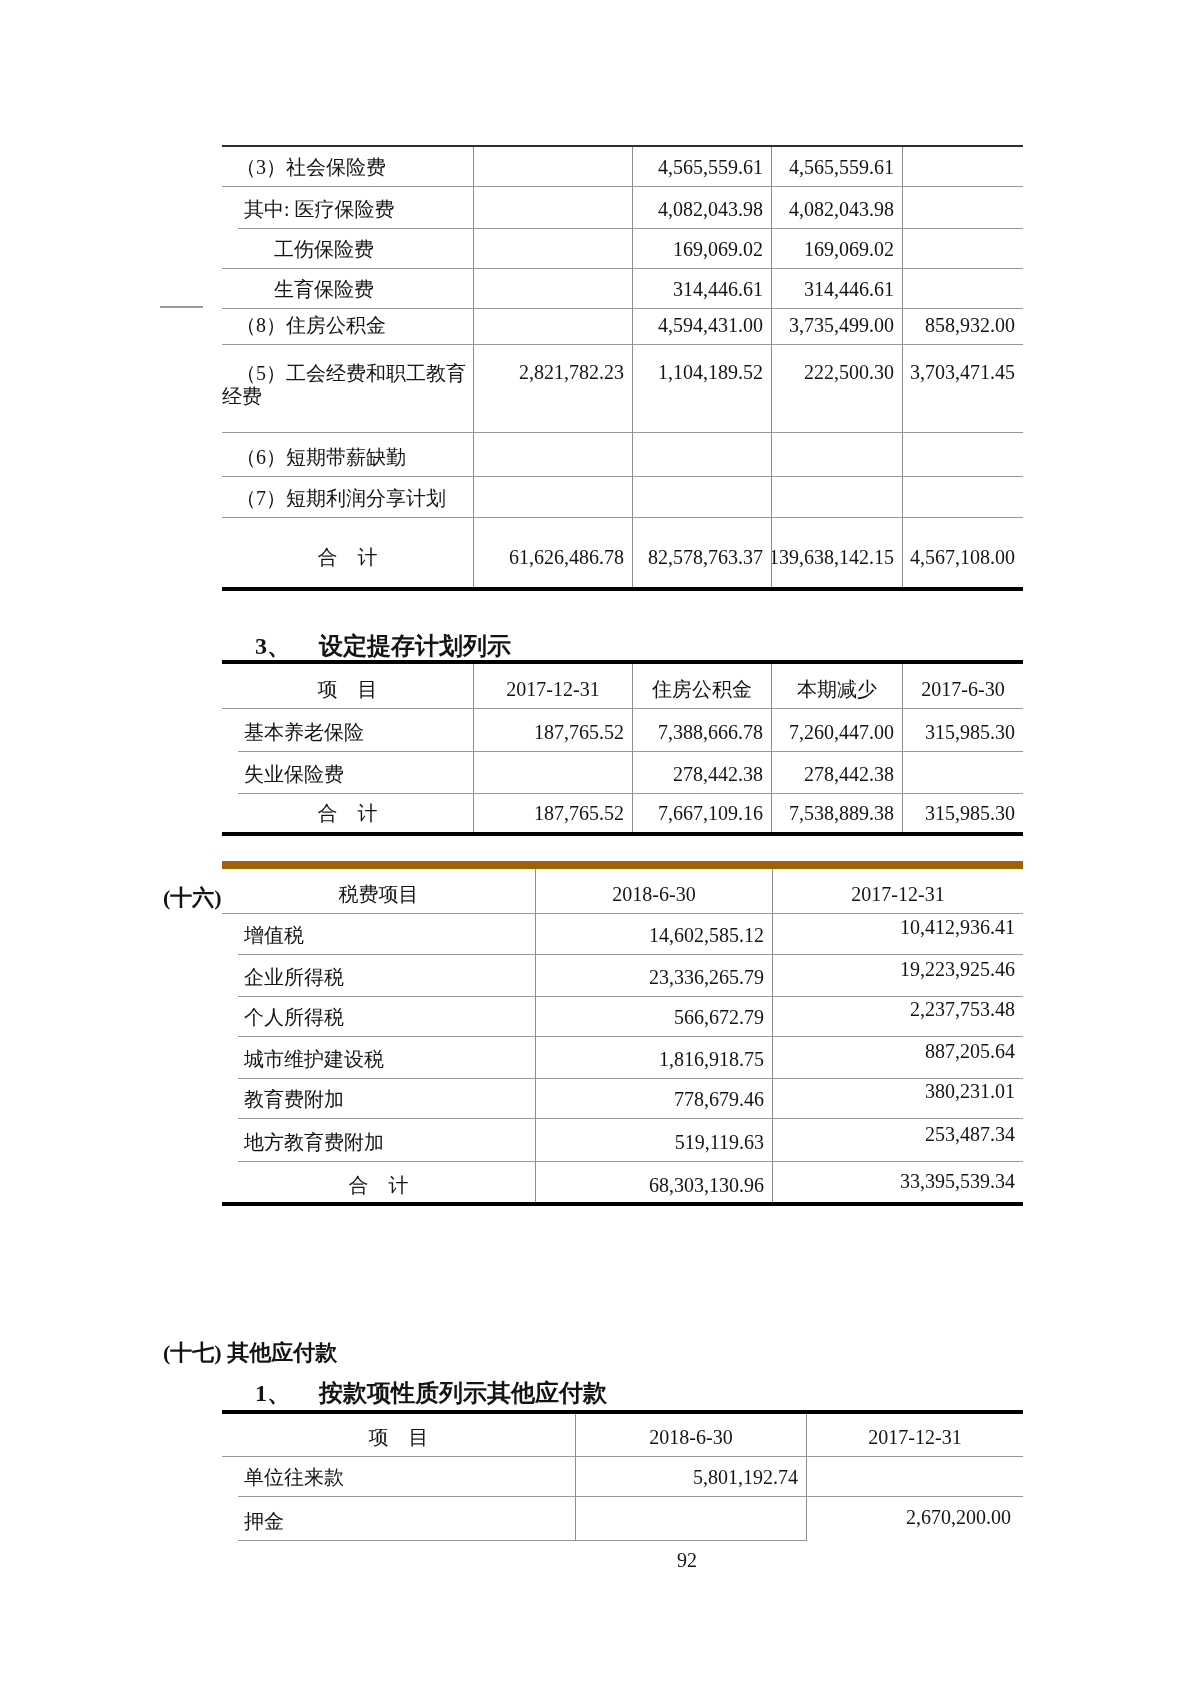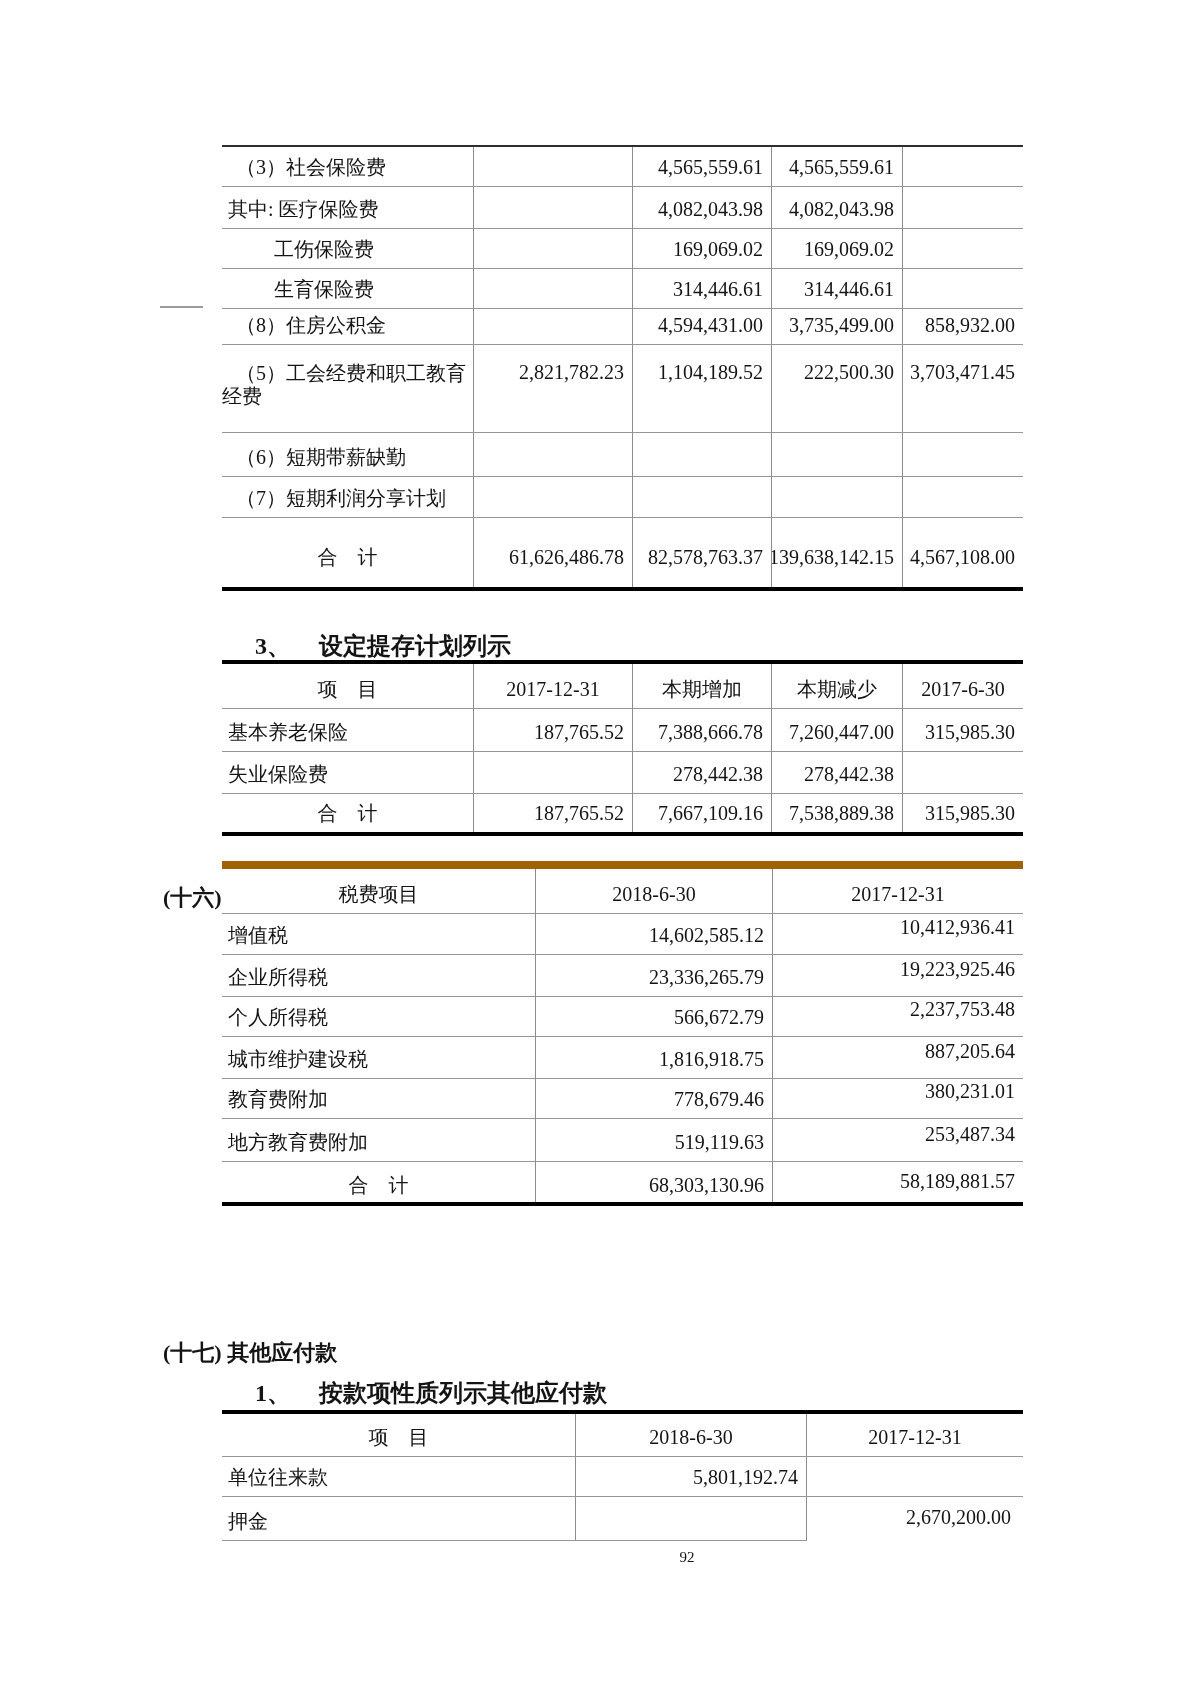--- a/index.html
+++ b/index.html
@@ -13,21 +13,21 @@
   .tbl{position:absolute;display:grid;border-bottom:4px solid #000;background:#fff;}
   .cell{
     display:flex;align-items:flex-end;font-size:20px;line-height:1.15;
     overflow:hidden;padding-bottom:7px;box-sizing:border-box;
   }
   .br{border-right:1px solid #8d8d8d;}
   .bb{border-bottom:1px solid #979797;}
   .num{justify-content:flex-end;padding-right:8px;}
   .ctr{justify-content:center;text-align:center;}
   .lbl{padding-left:14px;}
-  .lbl-sub{padding-left:6px;}
+  .lbl-sub{padding-left:6px;margin-left:16px;}
   .lbl-deep{padding-left:52px;}
   .hang{padding-left:0;}
   .hang .wrap{display:block;text-indent:14px;}
   .vcenter{align-items:center;justify-content:flex-end;}
   .topnum{align-items:flex-start;padding-top:16px;}
   .pb18{padding-bottom:18px;}
   .pb12{padding-bottom:12px;}
   .raised{padding-bottom:15px;}
   .raised2{padding-bottom:9px;}
   .pb5{padding-bottom:5px;}
@@ -43,21 +43,21 @@
   #t3{left:222px;top:861px;width:801px;border-top:8px solid #a16207;
       grid-template-columns:314px 237px 250px;
       grid-template-rows:45px 41px 42px 40px 42px 40px 43px 40px;}
   #t4{left:222px;top:1410px;width:801px;border-top:4px solid #000;border-bottom:none;
       grid-template-columns:354px 231px 216px;
       grid-template-rows:43px 40px 44px;}
   .heading{position:absolute;font-weight:bold;font-size:22px;white-space:nowrap;}
   .subheading{position:absolute;font-weight:bold;font-size:24px;white-space:nowrap;}
   .subheading .gap{display:inline-block;width:28px;}
   #dash{left:160px;top:306px;width:43px;height:2px;background:#9a9a9a;}
-  #pageno{left:637px;top:1549px;width:100px;text-align:center;font-size:15px;}
+  #pageno{left:637px;top:1549px;width:100px;text-align:center;font-size:20px;}
 </style>
 </head>
 <body>
 
 <div id="dash" class="abs"></div>
 
 <div id="t1" class="tbl">
   <div class="cell br bb lbl">（3）社会保险费</div>
   <div class="cell br bb num"></div>
   <div class="cell br bb num">4,565,559.61</div>
@@ -115,21 +115,21 @@
   <div class="cell num pb18">4,567,108.00</div>
 </div>
 
 <div class="subheading" style="left:255px;top:630px;">
   <span>3、</span><span class="gap"></span><span>设定提存计划列示</span>
 </div>
 
 <div id="t2" class="tbl">
   <div class="cell br bb ctr">项　目</div>
   <div class="cell br bb ctr">2017-12-31</div>
-  <div class="cell br bb ctr">本期增加</div>
+  <div class="cell br bb ctr">住房公积金</div>
   <div class="cell br bb ctr">本期减少</div>
   <div class="cell bb ctr">2017-6-30</div>
 
   <div class="cell br bb lbl-sub">基本养老保险</div>
   <div class="cell br bb num">187,765.52</div>
   <div class="cell br bb num">7,388,666.78</div>
   <div class="cell br bb num">7,260,447.00</div>
   <div class="cell bb num">315,985.30</div>
 
   <div class="cell br bb lbl-sub">失业保险费</div>
@@ -171,21 +171,21 @@
   <div class="cell br bb lbl-sub">教育费附加</div>
   <div class="cell br bb num">778,679.46</div>
   <div class="cell bb num raised">380,231.01</div>
 
   <div class="cell br bb lbl-sub">地方教育费附加</div>
   <div class="cell br bb num">519,119.63</div>
   <div class="cell bb num raised">253,487.34</div>
 
   <div class="cell br ctr pb5">合　计</div>
   <div class="cell br num pb5">68,303,130.96</div>
-  <div class="cell num raised2">58,189,881.57</div>
+  <div class="cell num raised2">33,395,539.34</div>
 </div>
 
 <div class="heading" style="left:163px;top:1338px;">(十七) 其他应付款</div>
 <div class="subheading" style="left:255px;top:1377px;">
   <span>1、</span><span class="gap"></span><span>按款项性质列示其他应付款</span>
 </div>
 
 <div id="t4" class="tbl">
   <div class="cell br bb ctr">项　目</div>
   <div class="cell br bb ctr">2018-6-30</div>

